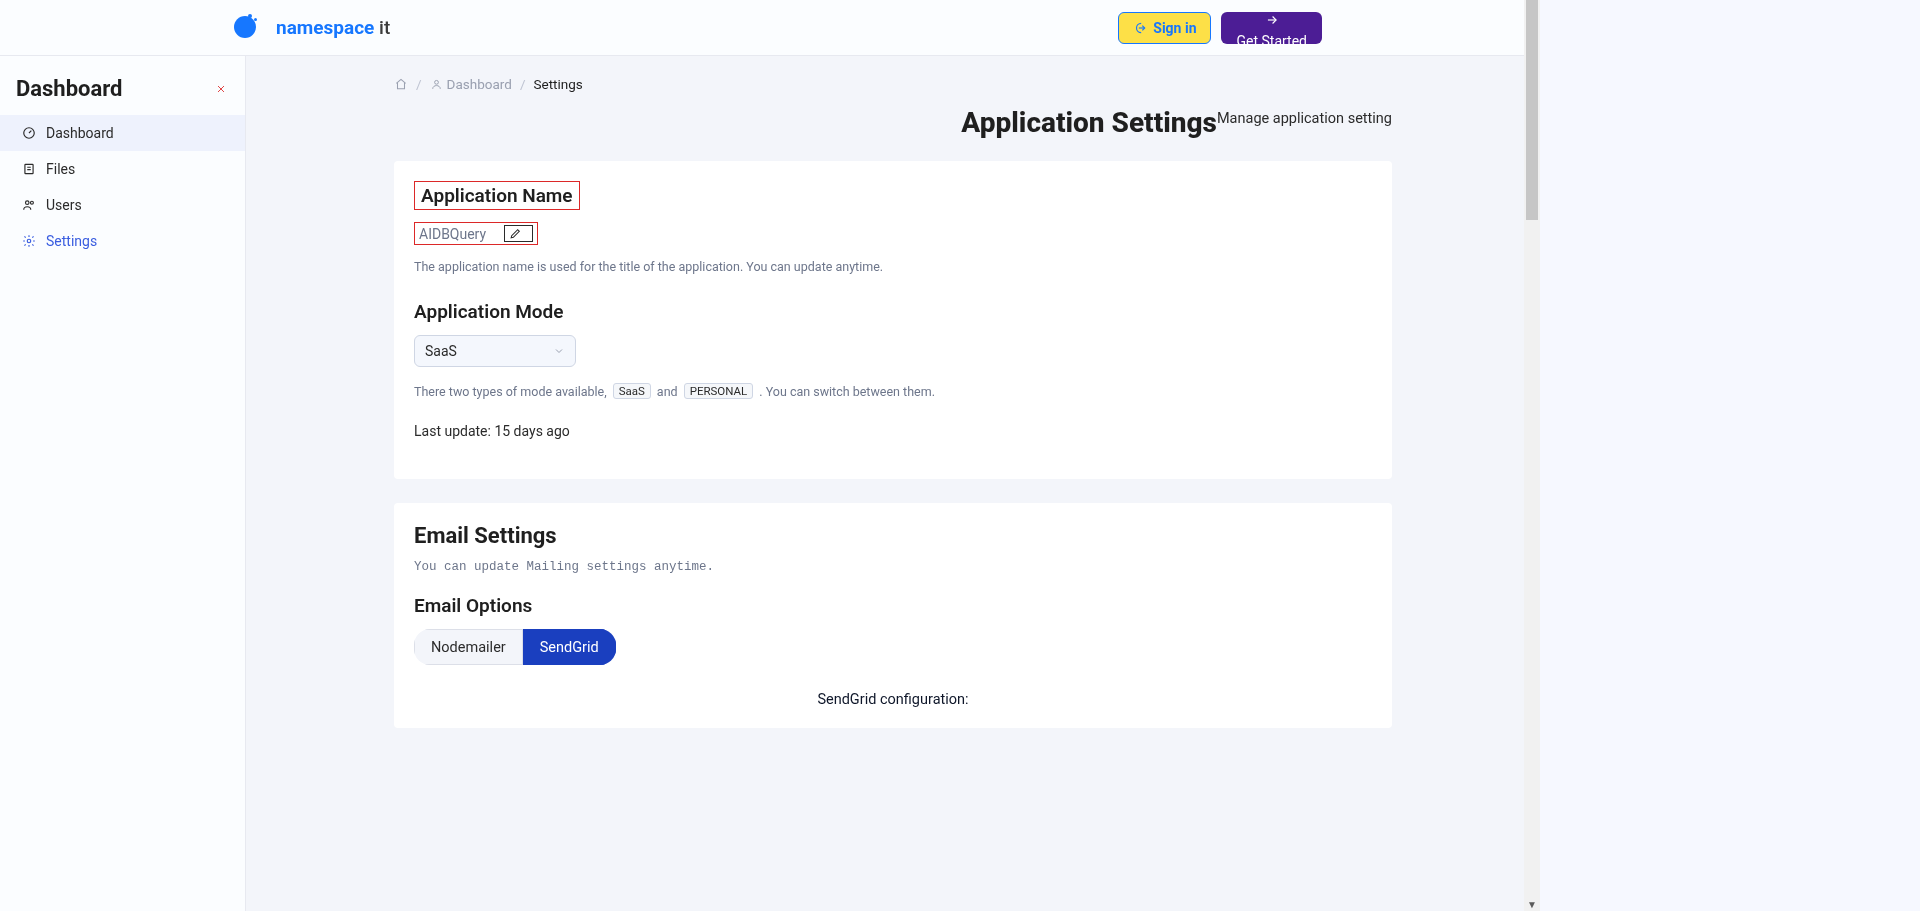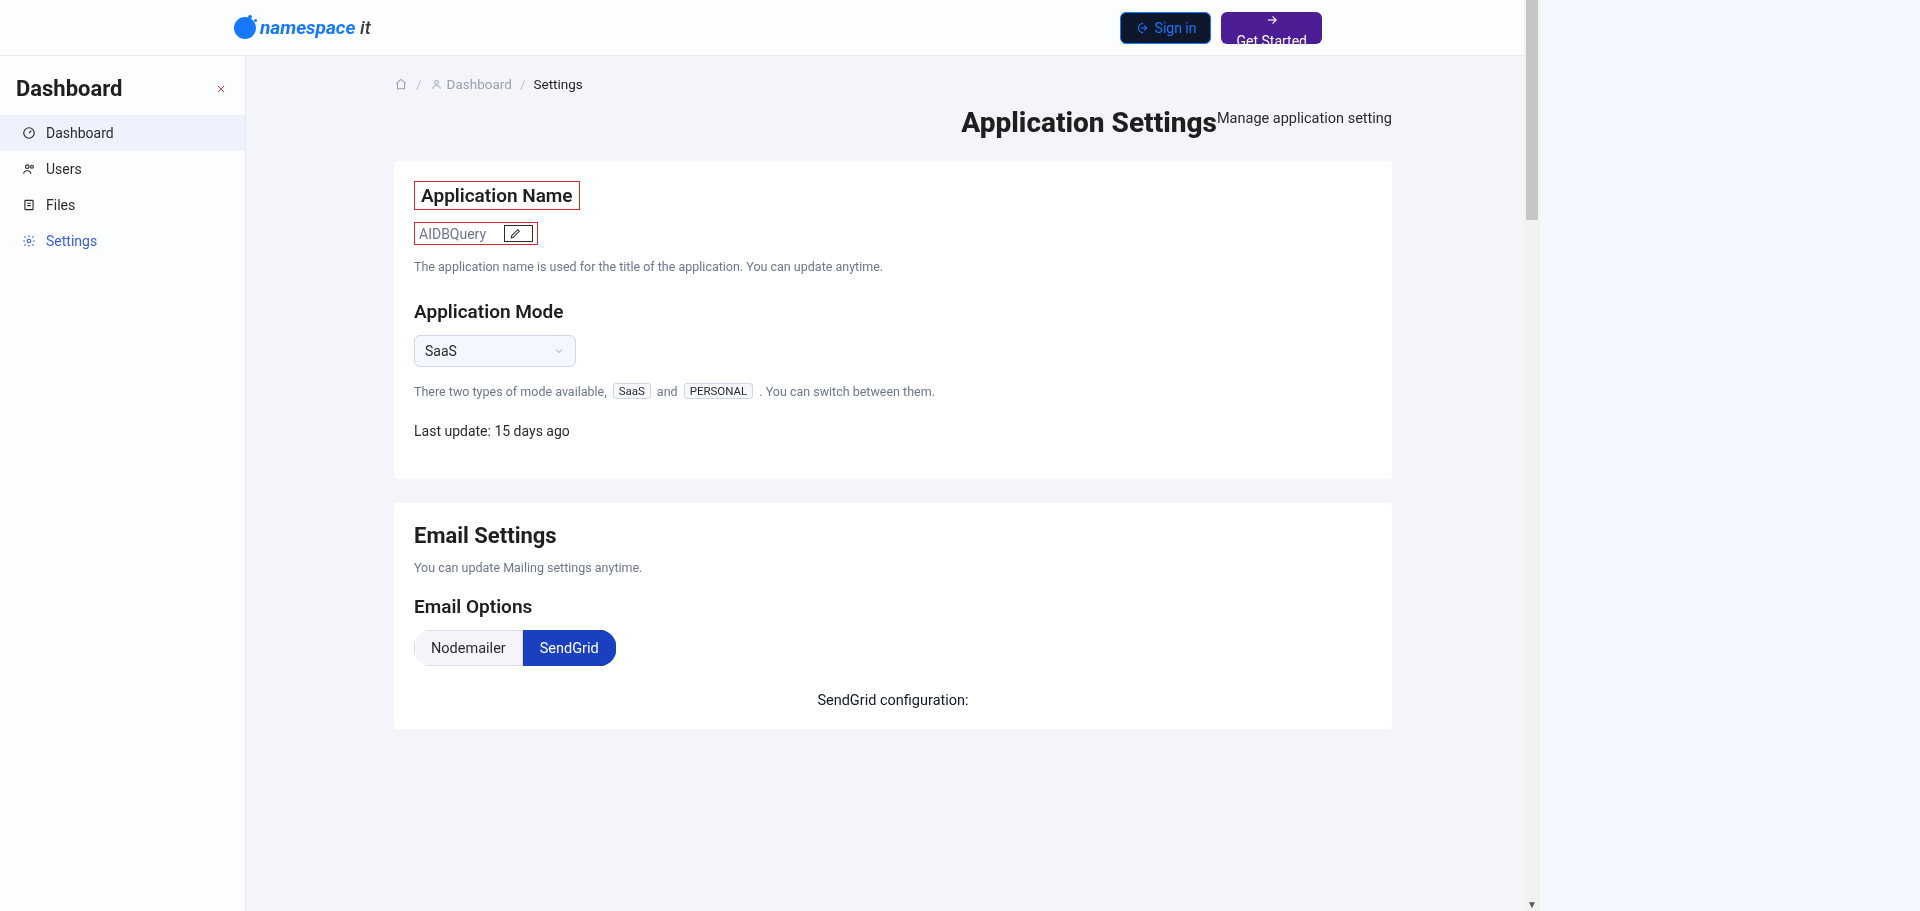--- a/index.html
+++ b/index.html
@@ -20,23 +20,22 @@
       height: 56px;
       background: #fbfdff;
       border-bottom: 1px solid #e7e9f0;
       display: flex;
       align-items: center;
       padding: 0 28px 0 234px;
       justify-content: space-between;
     }
     .logo {
       display: flex;
-      align-items: center;
-      gap: 4px;
-      font-style: italic;
+      align-items: flex-start;
+      gap: 20px;
     }
     .logo-mark {
       width: 22px; height: 22px;
       border-radius: 50%;
       background: #1677ff;
       position: relative;
     }
     .logo-mark::before, .logo-mark::after {
       content: "";
       position: absolute;
@@ -54,23 +53,24 @@
       border-radius: 6px;
       font-size: 14px;
       display: inline-flex;
       align-items: center;
       gap: 6px;
       padding: 0 14px;
       cursor: pointer;
       border: 1px solid transparent;
     }
     .btn-signin {
-      background: #0f172a;
+      background: #fde047;
       color: #1677ff;
       border-color: #1677ff;
+      font-weight: bold;
     }
     .btn-primary {
       background: #4c1d95;
       color: #fff;
       flex-direction: column;
     }
     
     .sidebar {
       position: absolute;
       top: 56px;
@@ -240,36 +240,36 @@
           <circle cx="12" cy="12" r="9"></circle>
             <path d="M12 12l4-4"></path>
         </svg>
       </span>
       <span>Dashboard</span>
     </div>
 
     <div class="nav-item">
       <span class="nav-icon">
         <svg viewBox="0 0 24 24" width="14" height="14" fill="none" stroke="#2b2b2b" stroke-width="2">
+          <rect x="5" y="4" width="14" height="16" rx="1"></rect>
+            <path d="M9 9h6M9 13h6"></path>
+        </svg>
+      </span>
+      <span>Files</span>
+    </div>
+
+    <div class="nav-item">
+      <span class="nav-icon">
+        <svg viewBox="0 0 24 24" width="14" height="14" fill="none" stroke="#2b2b2b" stroke-width="2">
           <circle cx="9" cy="8" r="3"></circle>
             <path d="M3 20c0-3 3-5 6-5s6 2 6 5"></path>
             <circle cx="17" cy="8" r="2.5"></circle>
         </svg>
       </span>
       <span>Users</span>
-    </div>
-
-    <div class="nav-item">
-      <span class="nav-icon">
-        <svg viewBox="0 0 24 24" width="14" height="14" fill="none" stroke="#2b2b2b" stroke-width="2">
-          <rect x="5" y="4" width="14" height="16" rx="1"></rect>
-            <path d="M9 9h6M9 13h6"></path>
-        </svg>
-      </span>
-      <span>Files</span>
     </div>
 
     <div class="nav-item settings">
       <span class="nav-icon">
         <svg viewBox="0 0 24 24" width="14" height="14" fill="none" stroke="#3a5de0" stroke-width="2">
           <circle cx="12" cy="12" r="3"></circle>
             <path d="M12 2v3M12 19v3M4.2 4.2l2.1 2.1M17.7 17.7l2.1 2.1M2 12h3M19 12h3M4.2 19.8l2.1-2.1M17.7 6.3l2.1-2.1"></path>
         </svg>
       </span>
       <span>Settings</span>
@@ -338,21 +338,21 @@
         <span>and</span>
         <span class="tag-pill">PERSONAL</span>
         <span>. You can switch between them.</span>
       </div>
 
       <div class="last-update">Last update: 15 days ago</div>
     </div>
 
     <div class="card" style="padding-bottom:20px;">
       <div class="section-h">Email Settings</div>
-      <div class="help" style="margin-top:6px;">You can update Mailing settings anytime.</div>
+      <div class="help" style="margin-top:6px;font-family:Liberation Mono, monospace;">You can update Mailing settings anytime.</div>
 
       <div class="sub-h" style="margin-top:20px;">Email Options</div>
 
       <div class="seg-group">
         <div class="seg-btn light">
           <span>Nodemailer</span>
         </div>
         <div class="seg-btn dark">
           <span>SendGrid</span>
         </div>

